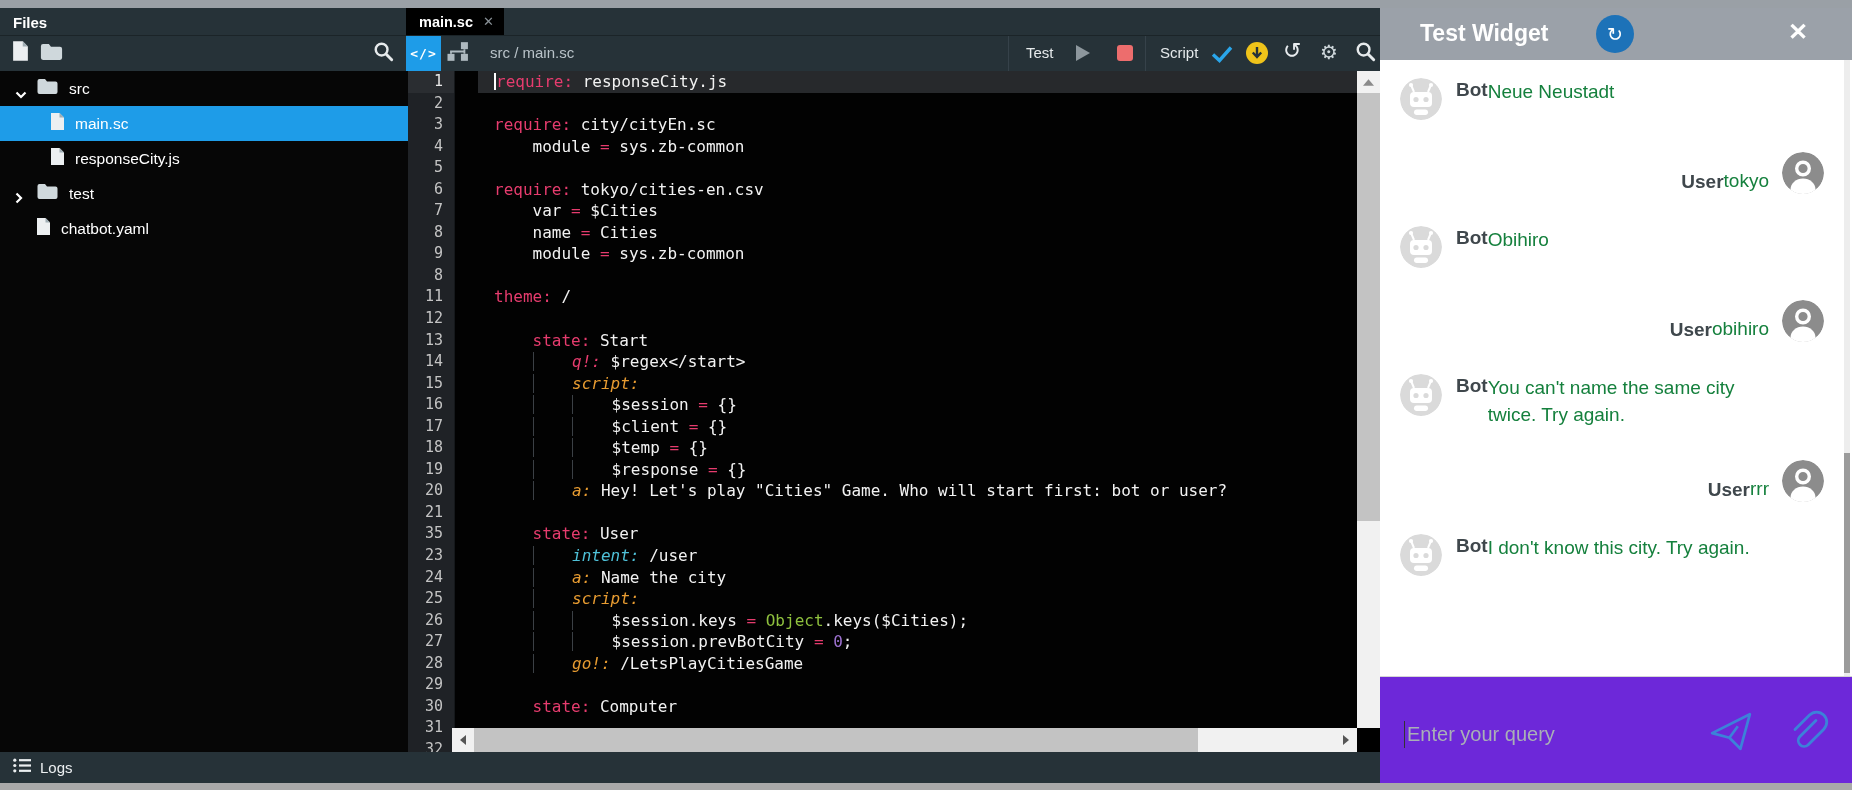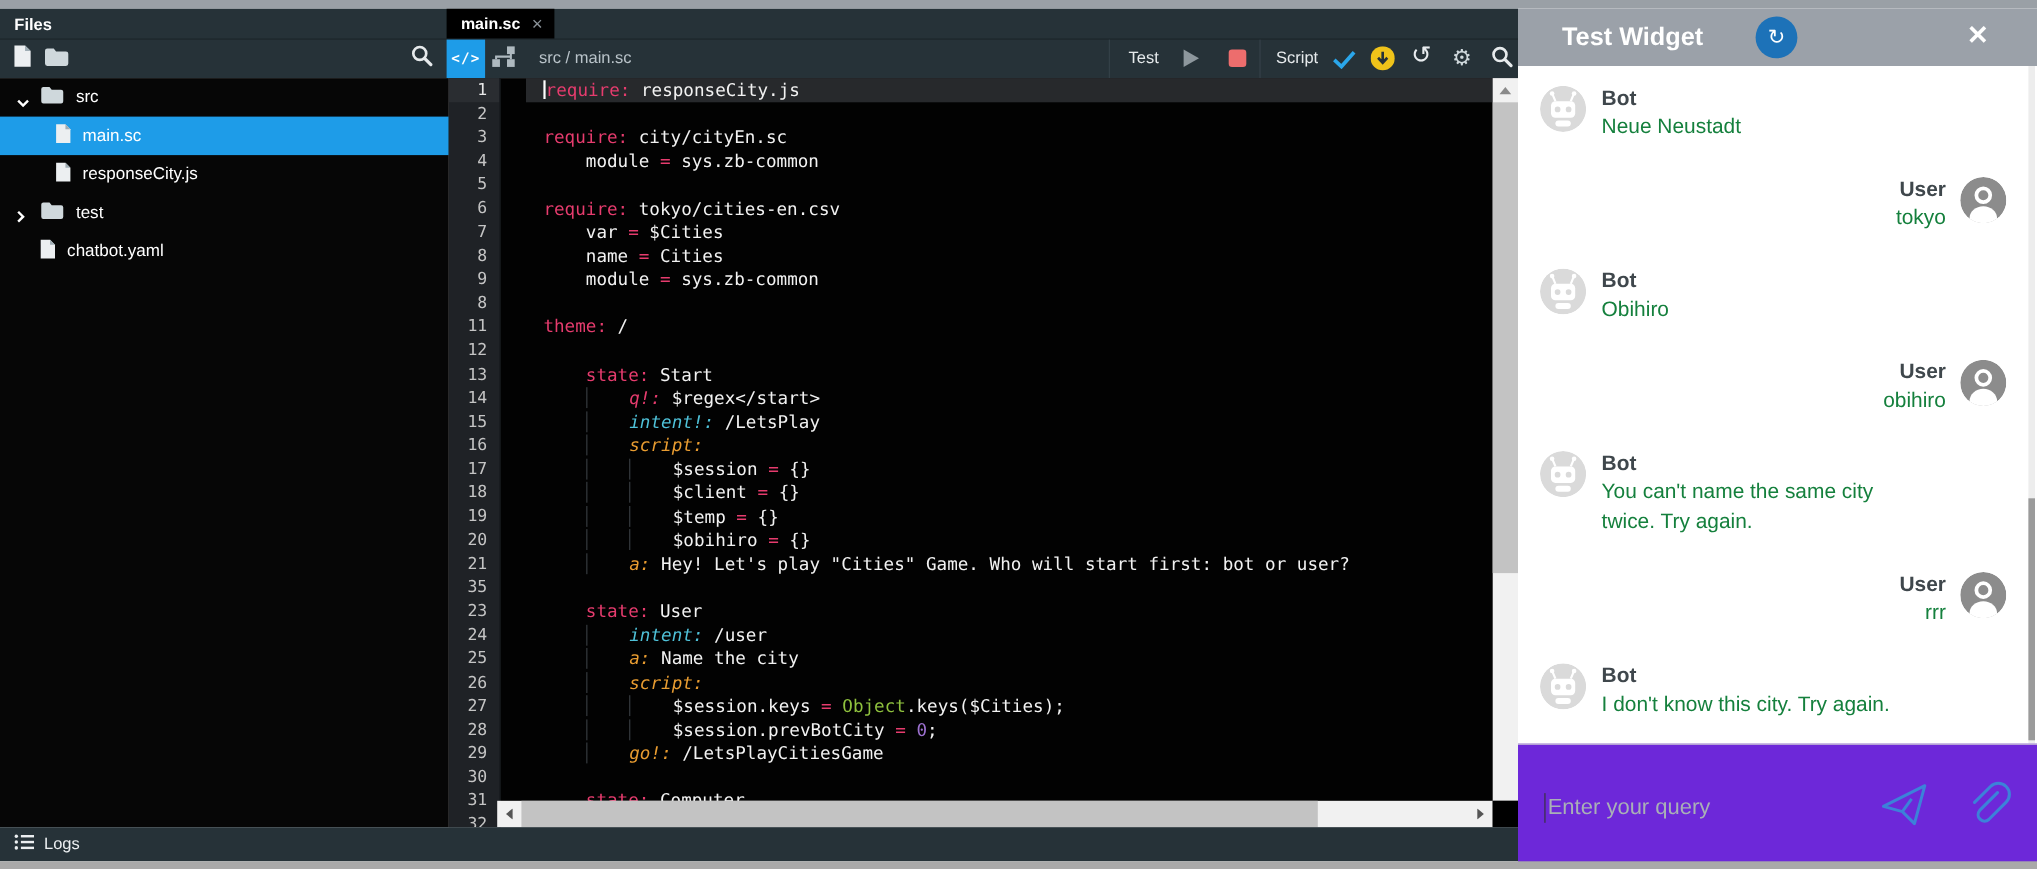--- a/index.html
+++ b/index.html
@@ -93,21 +93,21 @@
   #widget{left:1380px;top:8px;width:472px;height:775px;background:#fff;}
   #widget-header{position:absolute;left:0;top:0;width:472px;height:52px;background:#9ba1a9;}
   #widget-title{position:absolute;left:40px;top:12px;color:#fff;font-size:23px;font-weight:bold;}
   #refresh-btn{position:absolute;left:216px;top:7px;width:38px;height:38px;border-radius:50%;
     background:var(--refresh);color:#fff;font-size:19px;font-family:"DejaVu Sans",sans-serif;}
   #widget-close{position:absolute;left:408px;top:10px;color:#fff;font-size:24px;font-weight:bold;}
 
   #chat{position:absolute;left:0;top:52px;width:472px;height:616px;overflow:hidden;padding-top:18px;box-sizing:border-box;}
   .msg{display:flex;margin-bottom:32px;padding:0 28px 0 20px;}
   .msg .avatar{width:42px;height:42px;border-radius:50%;overflow:hidden;flex:0 0 auto;}
-  .msg .col{display:flex;flex-direction:column;}
+  .msg .col{display:flex;}
   .msg.bot .col{margin-left:14px;align-items:flex-start;}
   .msg.user{justify-content:flex-end;}
   .msg.user .col{margin-right:13px;align-items:flex-end;}
   .msg .who{font-size:19px;font-weight:bold;color:#3f474c;line-height:24px;}
   .msg .txt{font-size:19px;color:#15803d;line-height:27px;}
   .msg.bot .txt{max-width:300px;}
   #chat-scroll{position:absolute;left:464px;top:52px;width:6px;height:616px;background:#ededed;}
   #chat-thumb{position:absolute;left:0;top:393px;width:6px;height:220px;background:#9b9b9b;}
 
   #query-bar{position:absolute;left:0;top:668px;width:532px;height:107px;border-top:1px solid #d5d5d5;background:#6d28d9;}
@@ -289,26 +289,25 @@
     <div class="cl"></div>
     <div class="cl"><span class="k">require:</span><span class="p"> tokyo/cities-en.csv</span></div>
     <div class="cl"><span class="p">    var </span><span class="o">=</span><span class="p"> $Cities</span></div>
     <div class="cl"><span class="p">    name </span><span class="o">=</span><span class="p"> Cities</span></div>
     <div class="cl"><span class="p">    module </span><span class="o">=</span><span class="p"> sys.zb-common</span></div>
     <div class="cl"></div>
     <div class="cl"><span class="k">theme:</span><span class="p"> /</span></div>
     <div class="cl"></div>
     <div class="cl"><span class="p">    </span><span class="k">state:</span><span class="p"> Start</span></div>
     <div class="cl"><span class="p">    </span><span class="gd">    </span><span class="ki">q!:</span><span class="p"> $regex&lt;/start&gt;</span></div>
-    <div class="cl"><span class="p">    </span><span class="gd">    </span><span class="ci">intent!:</span><span class="p"> /LetsPlay</span></div>
     <div class="cl"><span class="p">    </span><span class="gd">    </span><span class="oi">script:</span></div>
     <div class="cl"><span class="p">    </span><span class="gd">    </span><span class="gd">    </span><span class="p">$session </span><span class="o">=</span><span class="p"> {}</span></div>
     <div class="cl"><span class="p">    </span><span class="gd">    </span><span class="gd">    </span><span class="p">$client </span><span class="o">=</span><span class="p"> {}</span></div>
     <div class="cl"><span class="p">    </span><span class="gd">    </span><span class="gd">    </span><span class="p">$temp </span><span class="o">=</span><span class="p"> {}</span></div>
-    <div class="cl"><span class="p">    </span><span class="gd">    </span><span class="gd">    </span><span class="p">$obihiro </span><span class="o">=</span><span class="p"> {}</span></div>
+    <div class="cl"><span class="p">    </span><span class="gd">    </span><span class="gd">    </span><span class="p">$response </span><span class="o">=</span><span class="p"> {}</span></div>
     <div class="cl"><span class="p">    </span><span class="gd">    </span><span class="oi">a:</span><span class="p"> Hey! Let's play "Cities" Game. Who will start first: bot or user?</span></div>
     <div class="cl"></div>
     <div class="cl"><span class="p">    </span><span class="k">state:</span><span class="p"> User</span></div>
     <div class="cl"><span class="p">    </span><span class="gd">    </span><span class="ci">intent:</span><span class="p"> /user</span></div>
     <div class="cl"><span class="p">    </span><span class="gd">    </span><span class="oi">a:</span><span class="p"> Name the city</span></div>
     <div class="cl"><span class="p">    </span><span class="gd">    </span><span class="oi">script:</span></div>
     <div class="cl"><span class="p">    </span><span class="gd">    </span><span class="gd">    </span><span class="p">$session.keys </span><span class="o">=</span><span class="p"> </span><span class="g">Object</span><span class="p">.keys($Cities);</span></div>
     <div class="cl"><span class="p">    </span><span class="gd">    </span><span class="gd">    </span><span class="p">$session.prevBotCity </span><span class="o">=</span><span class="p"> </span><span class="n">0</span><span class="p">;</span></div>
     <div class="cl"><span class="p">    </span><span class="gd">    </span><span class="oi">go!:</span><span class="p"> /LetsPlayCitiesGame</span></div>
     <div class="cl"></div>

